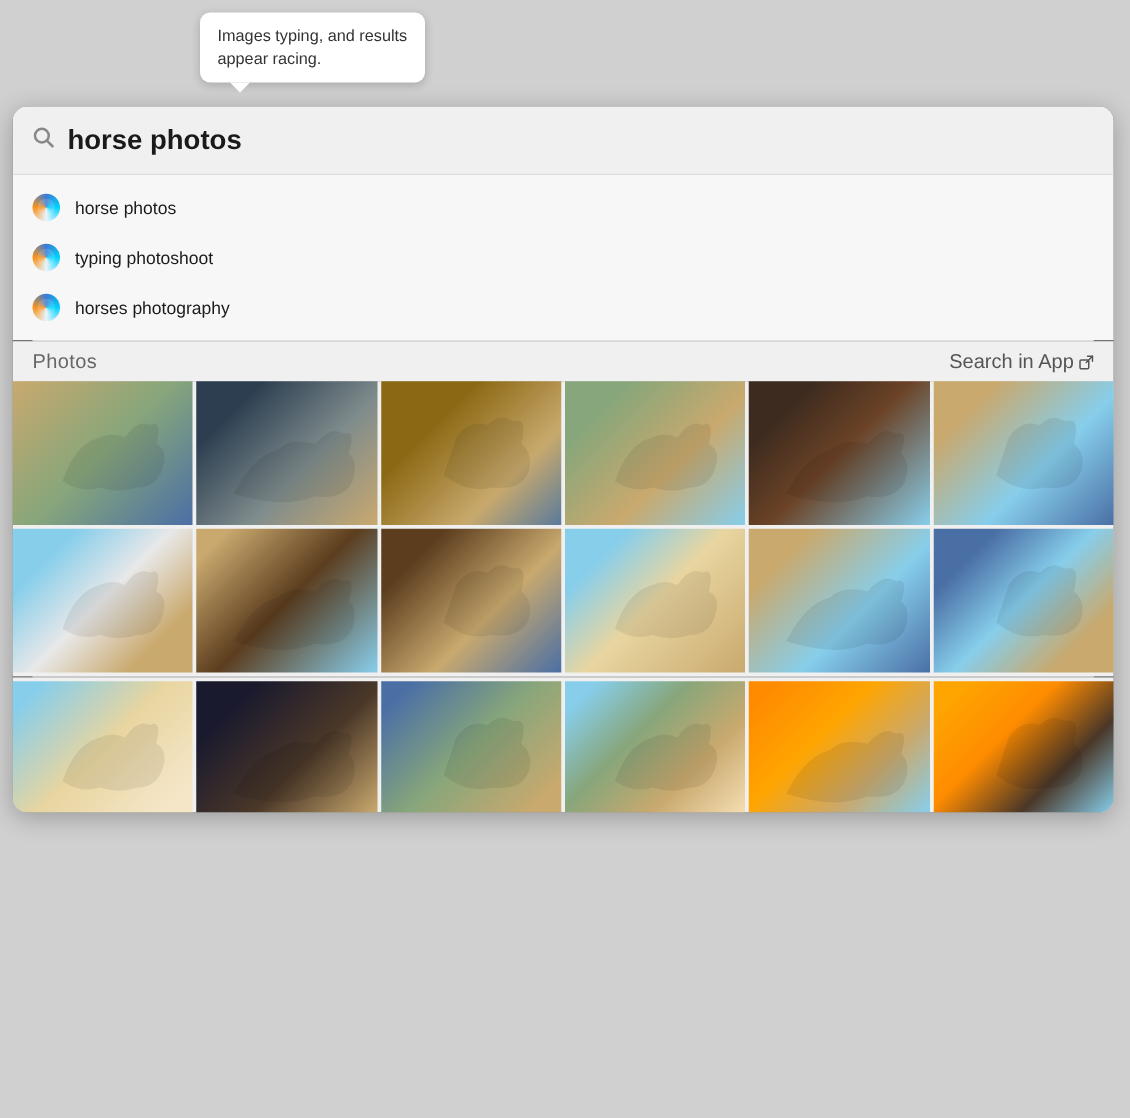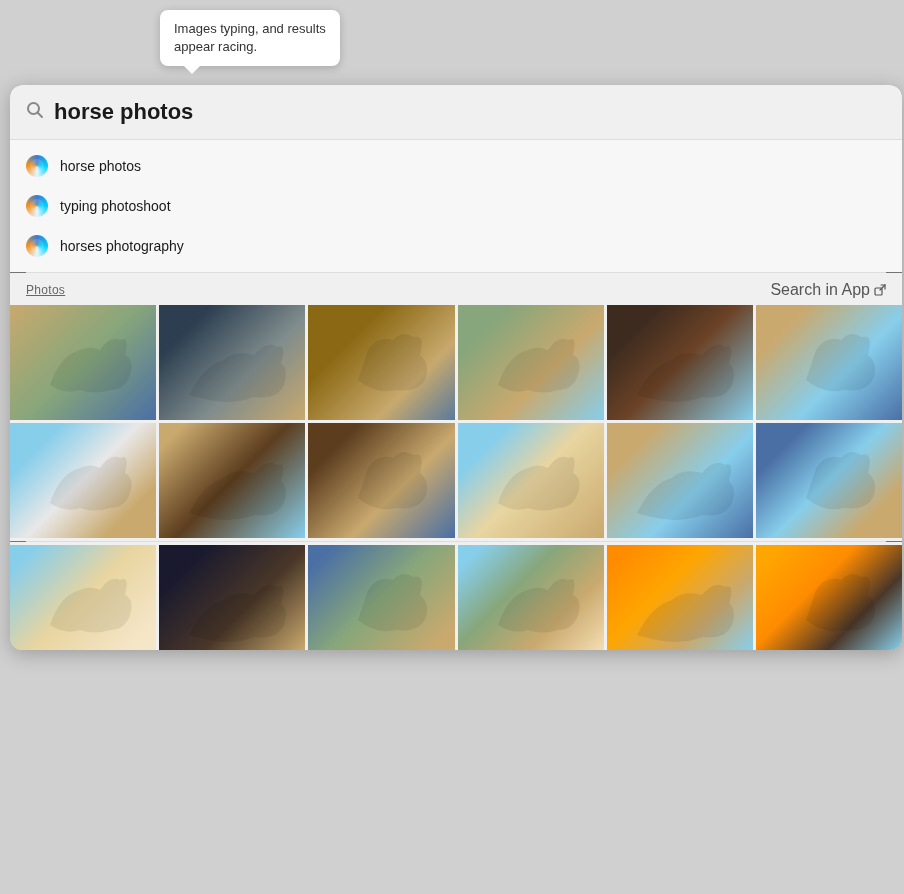--- a/index.html
+++ b/index.html
@@ -35,21 +35,21 @@
       height: 0;
       border-left: 8px solid transparent;
       border-right: 8px solid transparent;
       border-top: 8px solid white;
     }
 
     .search-panel {
       position: absolute;
       top: 85px;
       left: 10px;
-      right: 2px;
+      right: 13px;
       background: #737373;
       border-radius: 12px;
       box-shadow: 0 4px 20px rgba(0,0,0,0.25);
       overflow: hidden;
     }
 
     .search-bar {
       display: flex;
       align-items: center;
       padding: 14px 16px;
@@ -111,25 +111,24 @@
 
     .section-header {
       display: flex;
       align-items: center;
       justify-content: space-between;
       padding: 8px 16px 6px;
       background: #f0f0f0;
     }
 
     .section-title {
-      font-size: 12px;
+      font-size: 16px;
       color: #666;
       font-weight: 500;
       letter-spacing: 0.3px;
-      text-decoration: underline;
     }
 
     .search-in-app {
       display: flex;
       align-items: center;
       gap: 4px;
       font-size: 16px;
       color: #555;
       cursor: pointer;
     }

